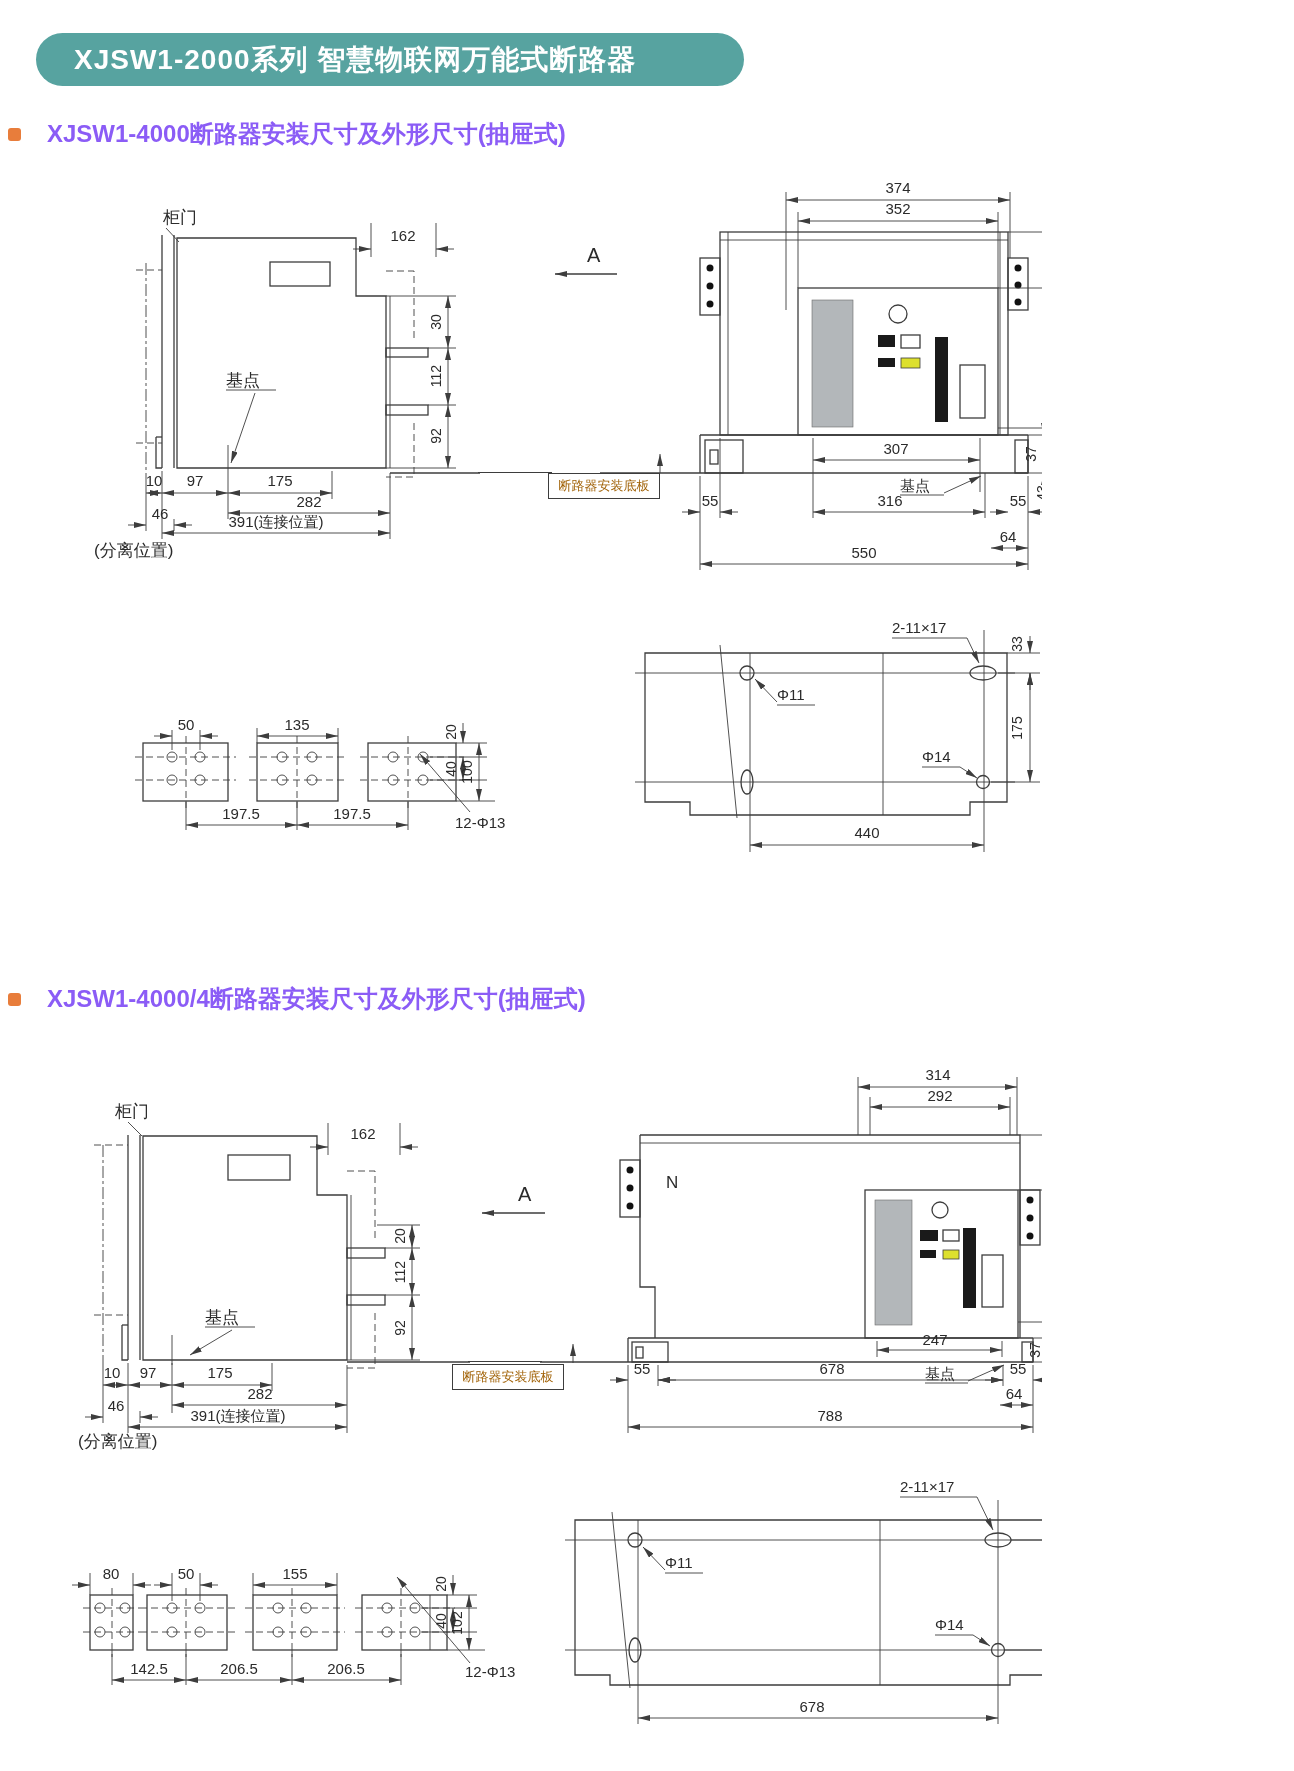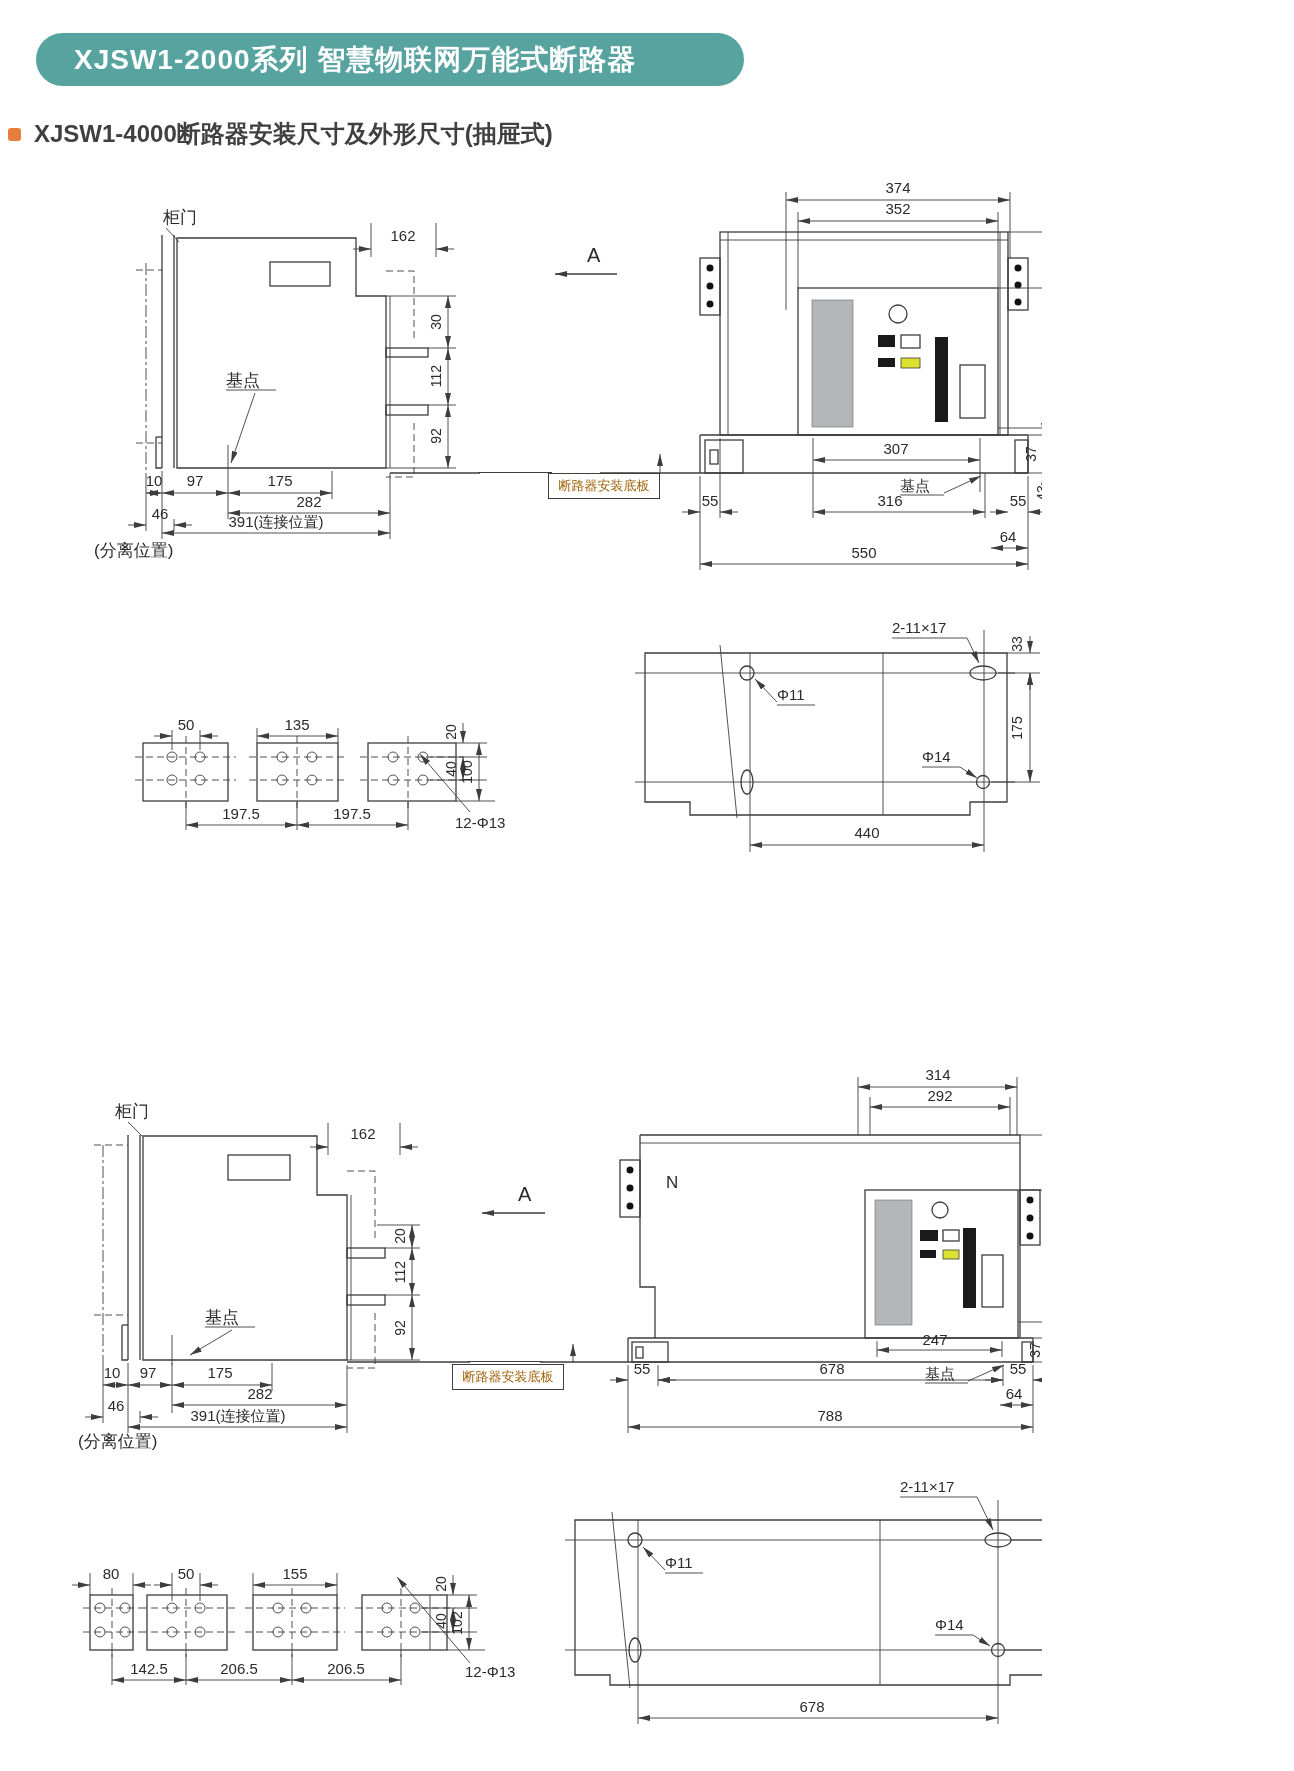--- a/index.html
+++ b/index.html
@@ -1,22 +1,22 @@
 <!DOCTYPE html>
 <html><head>
 <meta charset="utf-8">
 <style>
   html,body{margin:0;padding:0;background:#fff;}
   .stage{position:relative;width:1042px;height:1771px;background:#ffffff;overflow:hidden;
          font-family:"Liberation Sans",sans-serif;}
   .banner{position:absolute;left:36px;top:33px;width:708px;height:53px;background:#57a3a0;
           border-radius:27px;color:#fff;font-weight:bold;font-size:28px;line-height:53px;
           padding-left:38px;box-sizing:border-box;letter-spacing:1px;}
-  .sec-head{position:absolute;display:flex;align-items:center;gap:13px;font-size:24px;
-            font-weight:bold;color:#404040;}
+  .sec-head{position:absolute;display:flex;align-items:center;gap:26px;font-size:24px;
+            font-weight:bold;color:#8b5cf6;}
   .bullet{width:13px;height:13px;border-radius:3px;background:#e87d3b;flex:0 0 auto;}
   svg.draw{position:absolute;overflow:visible;}
   .ln{stroke:#3d3d3d;stroke-width:1.3;fill:none;}
   .thin{stroke:#3d3d3d;stroke-width:0.9;fill:none;}
   .dsh{stroke:#3d3d3d;stroke-width:0.9;fill:none;stroke-dasharray:7 4;}
   .ddt{stroke:#3d3d3d;stroke-width:0.9;fill:none;stroke-dasharray:12 3 3 3;}
   text.dim{font-size:15px;fill:#2b2b2b;}
   text.dimr{font-size:14px;fill:#2b2b2b;}
   text.lbl{font-size:17px;fill:#2b2b2b;}
   text.big{font-size:20px;fill:#2b2b2b;}
@@ -298,20 +298,24 @@
       <line class="thin" x1="303" y1="171" x2="303" y2="200"></line>
       <line class="thin" x1="81" y1="195" x2="192" y2="195" marker-start="url(#arr)" marker-end="url(#arr)"></line>
       <text class="dim tc" x="136" y="189">197.5</text>
       <line class="thin" x1="192" y1="195" x2="303" y2="195" marker-start="url(#arr)" marker-end="url(#arr)"></line>
       <text class="dim tc" x="247" y="189">197.5</text>
       <line class="thin" x1="365" y1="182" x2="315" y2="124" marker-end="url(#arr)"></line>
       <text class="dim" x="350" y="198">12-Φ13</text>
     </g>
   </svg>
 
+  <div class="sec-head" style="left:8px;top:983px;">
+    <span class="bullet"></span>
+    <span>XJSW1-4000/4断路器安装尺寸及外形尺寸(抽屉式)</span>
+  </div>
 
   <svg class="draw" style="left:60px;top:975px" width="410" height="480" viewBox="0 0 410 480">
     <text class="lbl" x="55" y="142">柜门</text>
     <g>
       <line class="thin" x1="68" y1="147" x2="82" y2="161"></line>
       <line class="ddt" x1="43" y1="170" x2="43" y2="392"></line>
       <line class="ln" x1="68" y1="160" x2="68" y2="385"></line>
       <line class="ln" x1="80" y1="160" x2="80" y2="385"></line>
       <line class="dsh" x1="34" y1="170" x2="68" y2="170"></line>
       <line class="dsh" x1="34" y1="340" x2="68" y2="340"></line>

